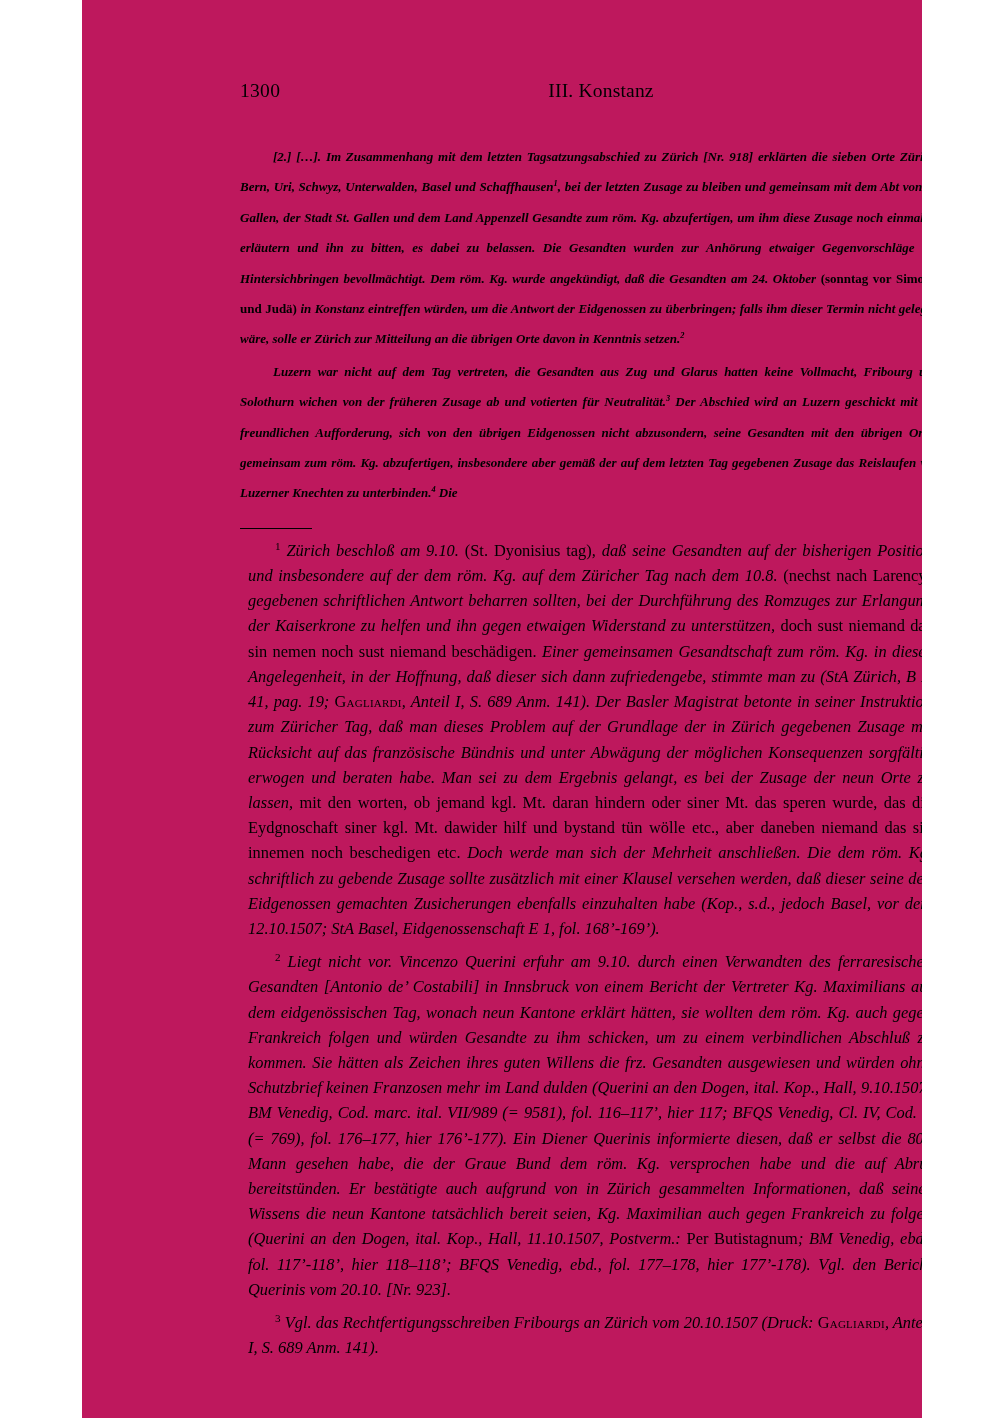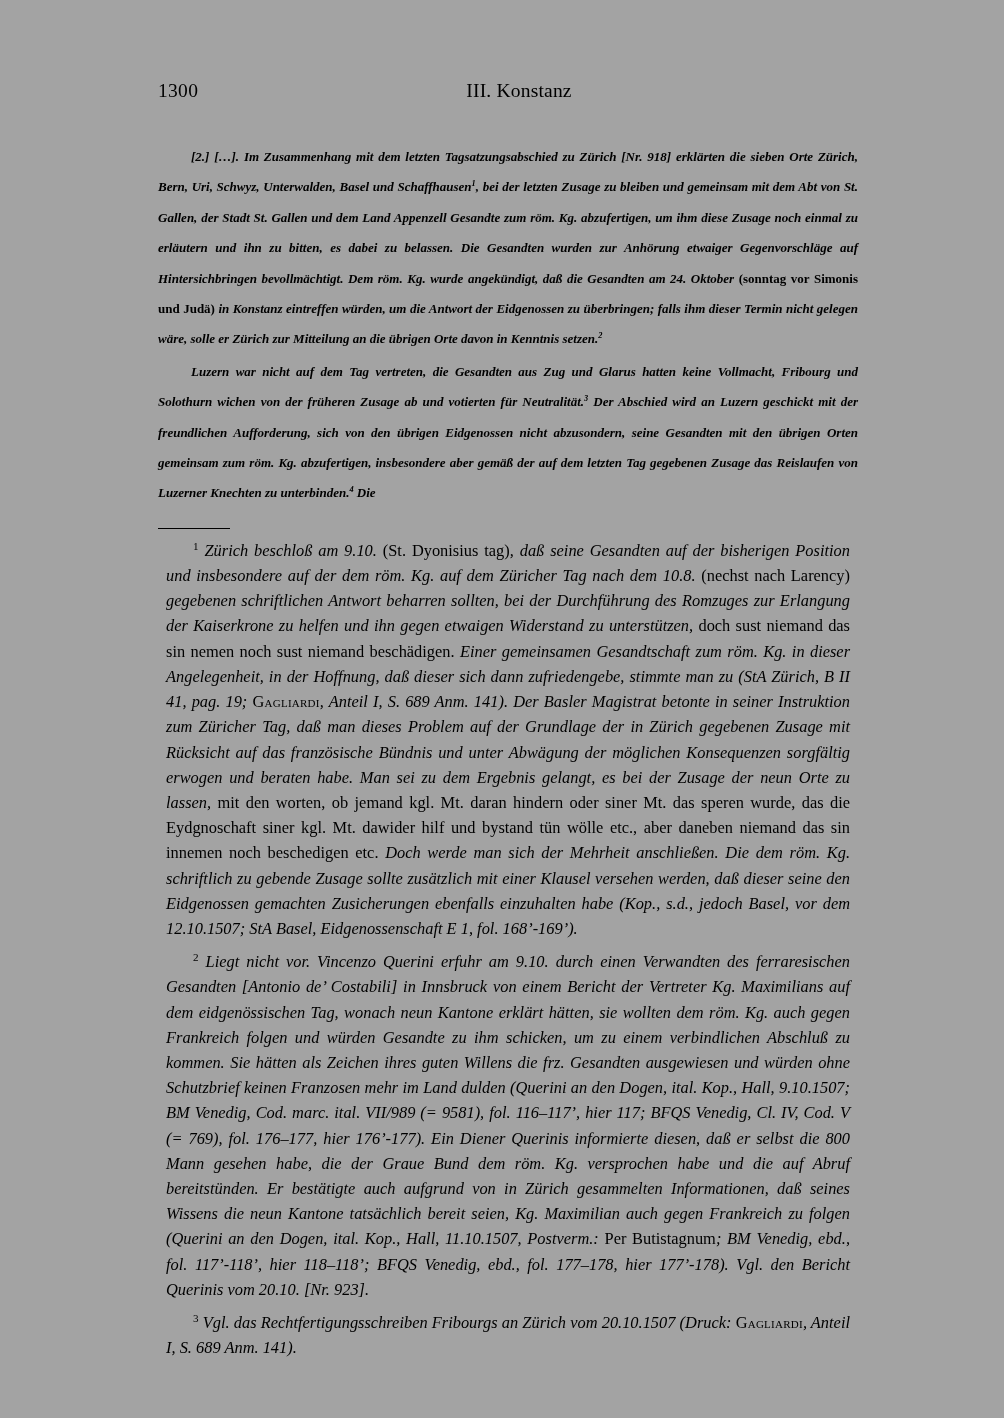--- a/index.html
+++ b/index.html
@@ -6,23 +6,23 @@
     margin: 0;
     padding: 0;
     background: #ffffff;
   }
   body {
     font-family: "Liberation Serif", "DejaVu Serif", serif;
     color: #000000;
   }
   .page {
     position: relative;
-    width: 1004px;
+    width: 840px;
     height: 1418px;
-    background: #a3a3a3;
+    background: #be185d;
     margin: 0 auto;
     overflow: hidden;
     box-sizing: border-box;
   }
   .content {
     position: absolute;
     left: 158px;
     top: 74px;
     width: 700px;
   }

